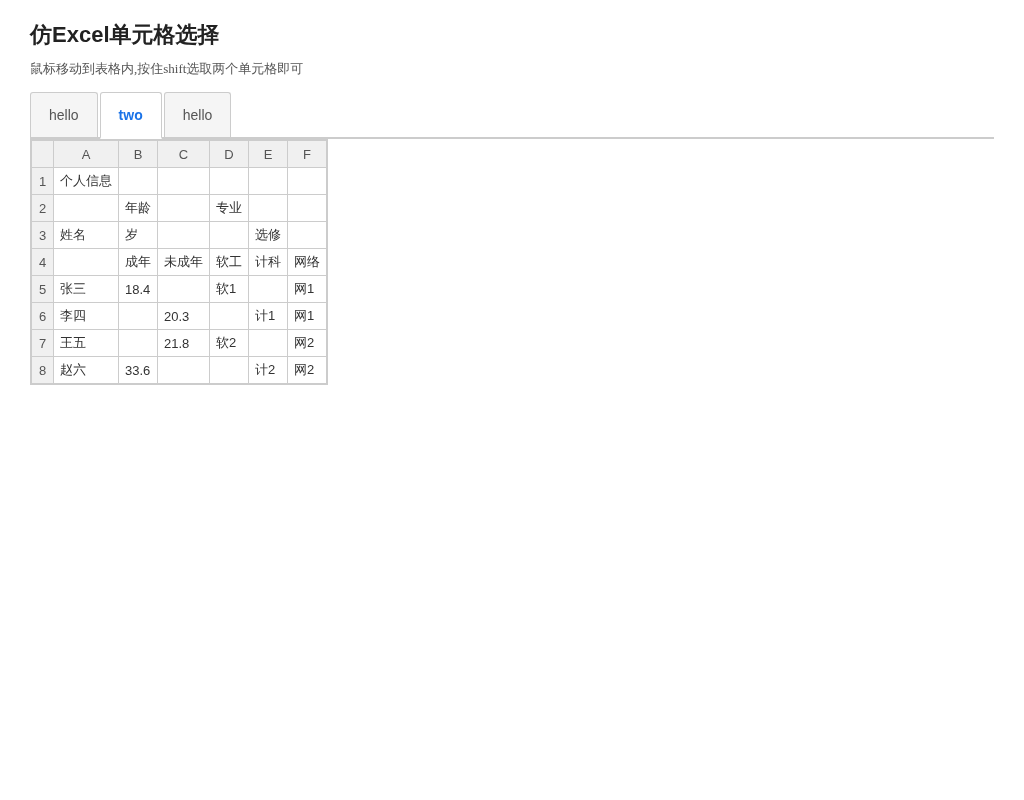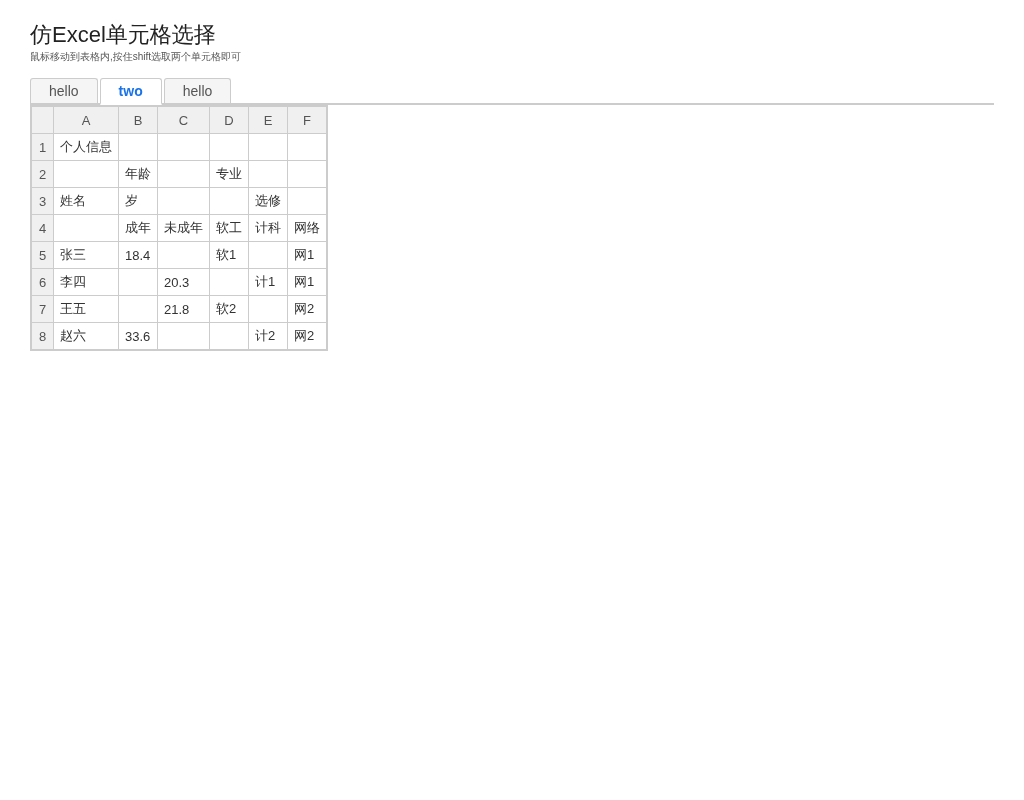--- a/index.html
+++ b/index.html
@@ -5,35 +5,37 @@
     * { box-sizing: border-box; margin: 0; padding: 0; }
     body {
       font-family: Arial, sans-serif;
       font-size: 14px;
       background: #fff;
       color: #333;
       padding: 20px 30px;
     }
     h1 {
       font-size: 22px;
-      font-weight: normal;
+      font-weight: bold;
+      margin-bottom: 10px;
       color: #222;
     }
     .subtitle {
-      font-size: 10px;
+      font-size: 13px;
       color: #555;
       margin-bottom: 14px;
+      font-family: Liberation Serif, serif;
     }
     .tabs {
       display: flex;
       border-bottom: 2px solid #ccc;
       margin-bottom: 0;
     }
     .tab {
-      padding: 4px 18px;
+      padding: 14px 18px;
       cursor: pointer;
       font-size: 14px;
       border: 1px solid #ccc;
       border-bottom: none;
       background: #f5f5f5;
       color: #555;
       margin-right: 2px;
       border-radius: 3px 3px 0 0;
     }
     .tab.active {

